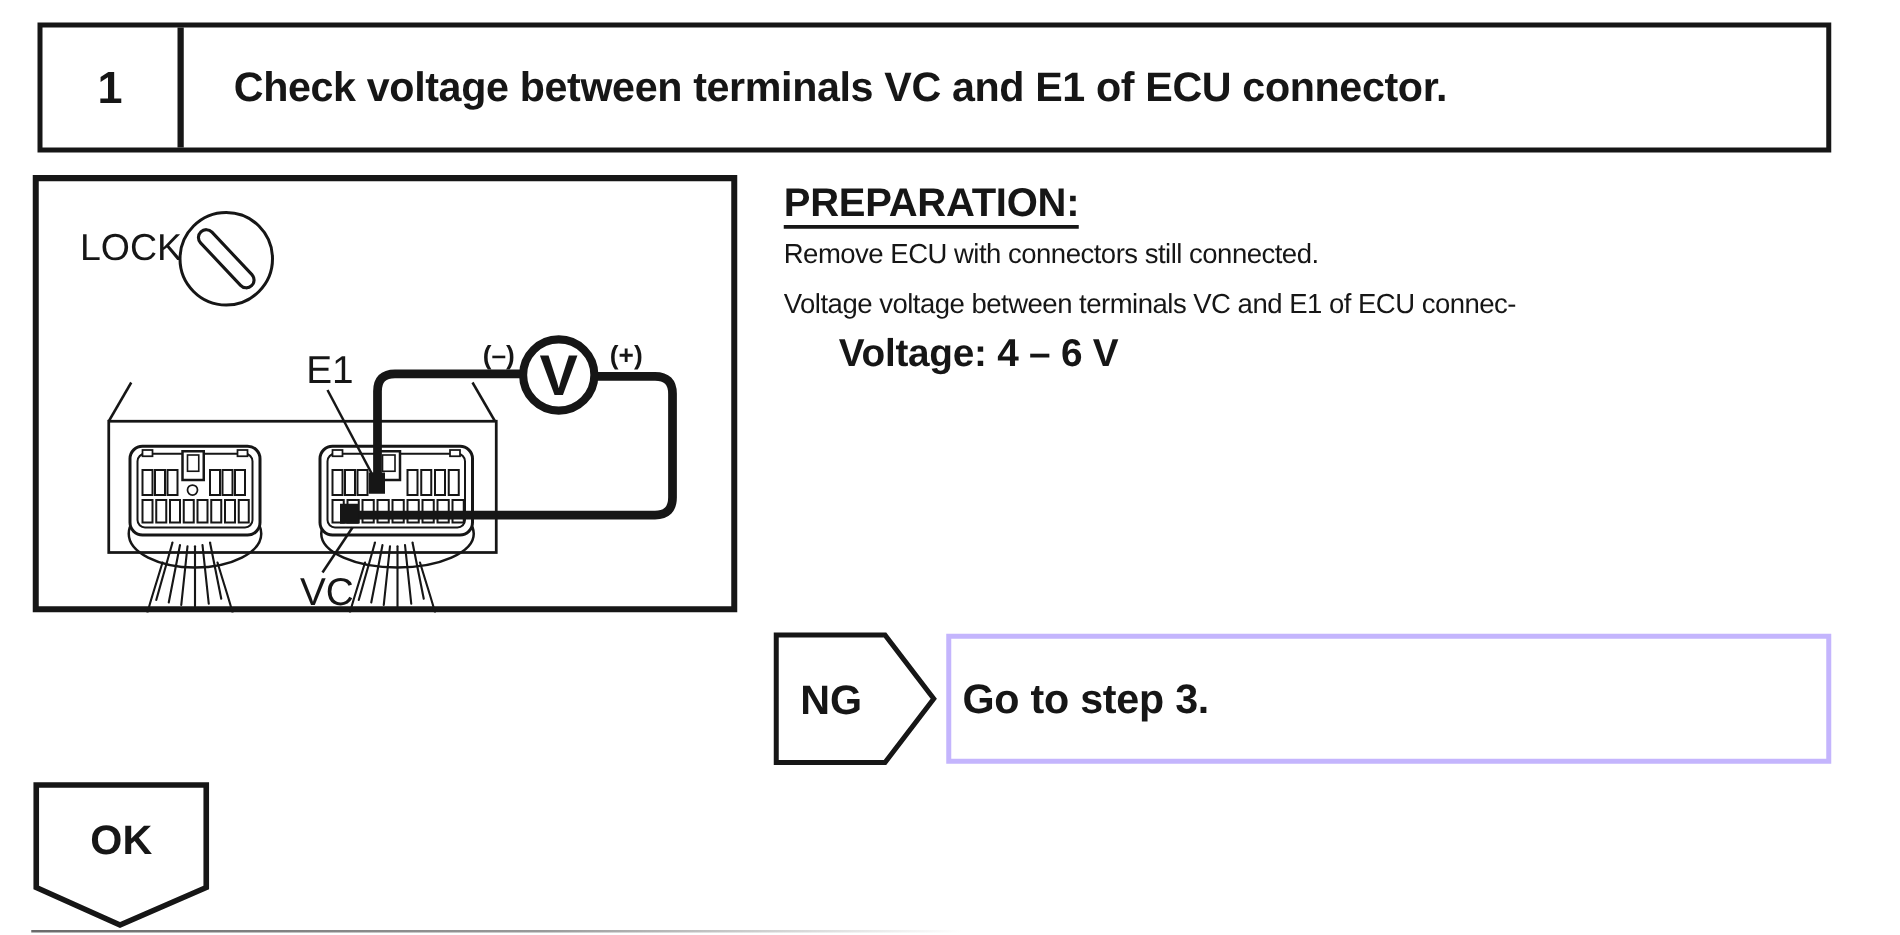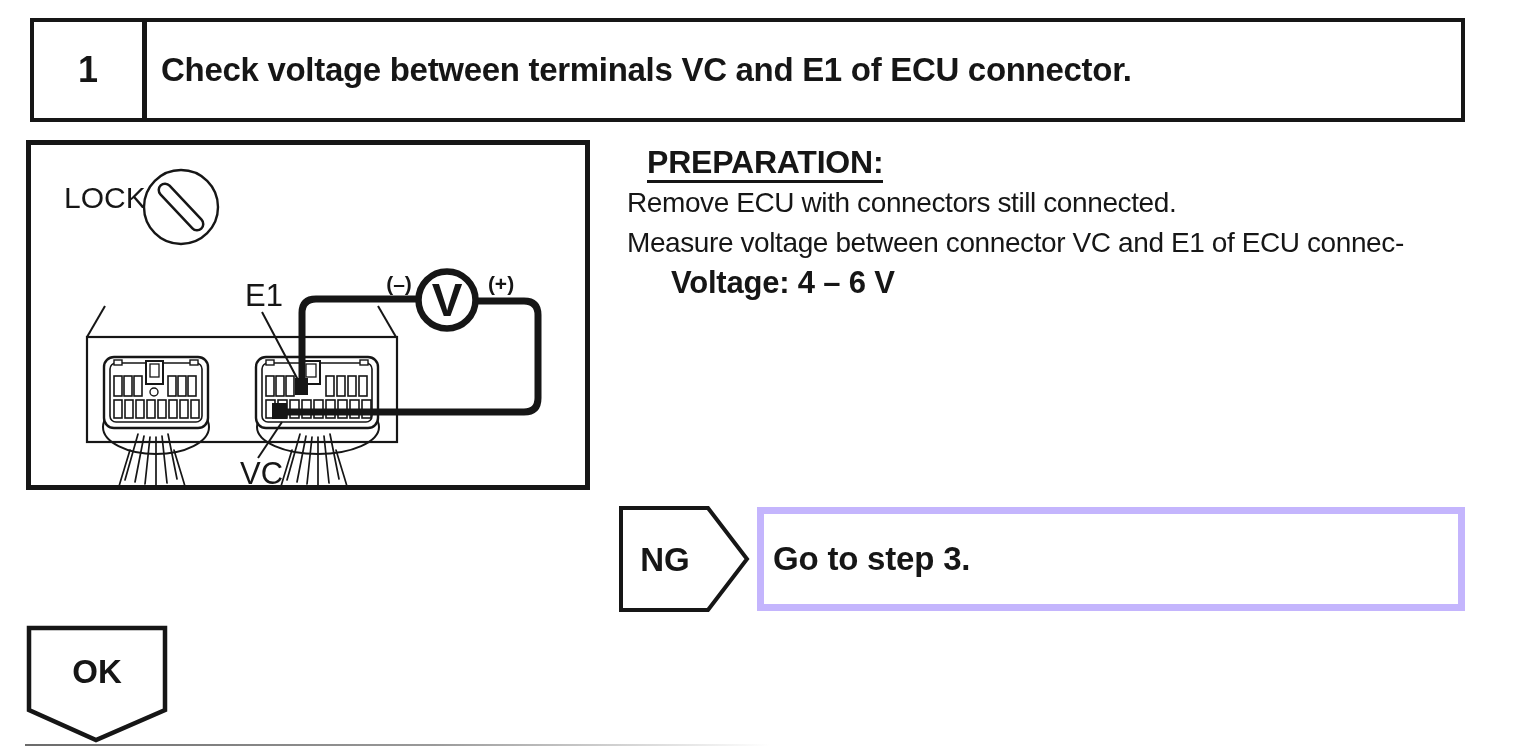--- a/index.html
+++ b/index.html
@@ -13,39 +13,39 @@
     position:absolute;left:30px;top:18px;width:1435px;height:104px;
     box-sizing:border-box;border:4px solid #161616;display:flex;align-items:stretch;
   }
   .step-number{
     width:113px;box-sizing:border-box;border-right:5px solid #161616;
     display:flex;align-items:center;justify-content:center;
     font-size:36px;font-weight:bold;
   }
   .step-title{
     flex:1;display:flex;align-items:center;padding-left:14px;
-    font-size:33px;font-weight:bold;letter-spacing:-0.3px;white-space:nowrap;
+    font-size:33px;font-weight:bold;letter-spacing:-0.3px;white-space:nowrap;margin-left:26px;
   }
   
   .figure-svg{position:absolute;left:26px;top:140px;}
   .figure-svg text{font-family:"Liberation Sans", sans-serif;fill:#161616;}
   
   .instructions{position:absolute;left:627px;top:142px;width:885px;}
   .line{margin:0;line-height:40px;white-space:nowrap;}
-  .heading{font-size:32px;font-weight:bold;letter-spacing:-0.2px;margin-left:20px;}
+  .heading{font-size:32px;font-weight:bold;letter-spacing:-0.2px;}
   .u{border-bottom:3px solid #161616;padding-bottom:1px;display:inline-block;line-height:34px;}
-  .body-text{font-size:28px;letter-spacing:-0.4px;}
+  .body-text{font-size:22px;letter-spacing:-0.4px;}
   .spec{font-size:31px;font-weight:bold;margin-left:44px;letter-spacing:-0.2px;}
   
   .ng-svg{position:absolute;left:618px;top:504px;}
   .ok-svg{position:absolute;left:25px;top:624px;}
   .ng-svg text,.ok-svg text{font-family:"Liberation Sans", sans-serif;fill:#161616;}
   .ng-box{
     position:absolute;left:757px;top:507px;width:708px;height:104px;
-    box-sizing:border-box;border:7px solid #c4b5fd;
+    box-sizing:border-box;border:4px solid #c4b5fd;
     display:flex;align-items:center;padding-left:9px;
     font-size:33px;font-weight:bold;letter-spacing:-0.2px;
   }
   .bottom-rule{
     position:absolute;left:25px;top:744px;width:745px;height:2px;
     background:linear-gradient(90deg,#6b6b6b,#9a9a9a 55%,rgba(255,255,255,0));
   }
 </style>
 </head>
 <body>
@@ -168,21 +168,21 @@
     <path d="M232,318 L256,282" stroke="#161616" stroke-width="2" fill="none"></path>
     <text x="219" y="166" font-size="31">E1</text>
     <text x="214" y="344" font-size="31">VC</text>
   </svg>
 
   <div class="instructions">
     <div class="line heading">
       <span class="u">PREPARATION:</span>
     </div>
     <div class="line body-text">Remove ECU with connectors still connected.</div>
-    <div class="line body-text">Measure voltage between connector VC and E1 of ECU connec-</div>
+    <div class="line body-text">Voltage voltage between terminals VC and E1 of ECU connec-</div>
     <div class="line spec">Voltage: 4 – 6 V</div>
   </div>
 
   <svg class="ng-svg" width="132" height="110" viewBox="0 0 132 110">
     <polygon points="3,4 90,4 129,55 90,106 3,106" fill="#ffffff" stroke="#161616" stroke-width="4"></polygon>
     <text x="47" y="67" font-size="33" font-weight="bold" text-anchor="middle">NG</text>
   </svg>
   <div class="ng-box">
     <span>Go to step 3.</span>
   </div>

